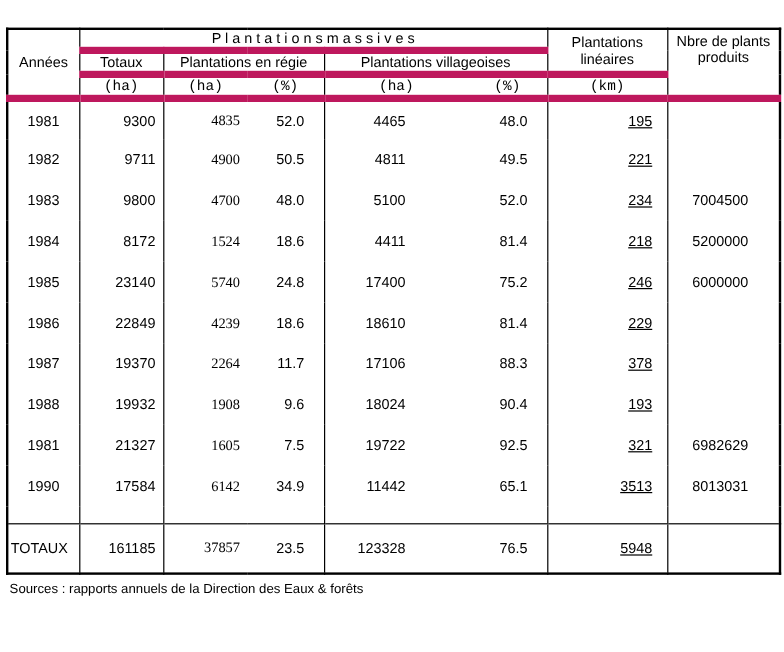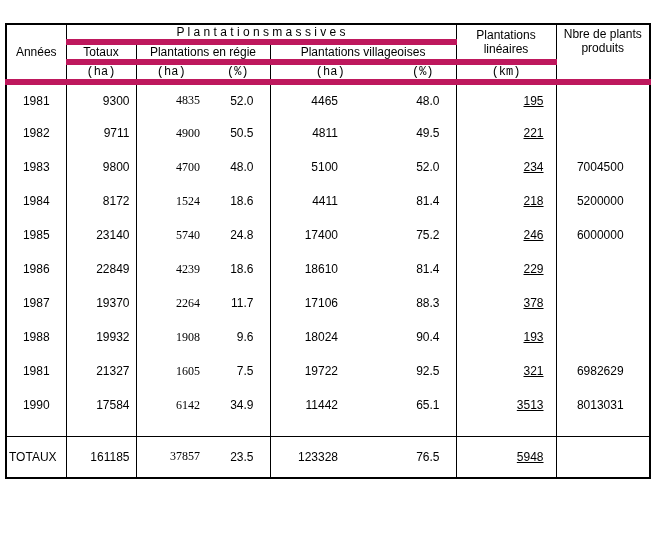--- a/index.html
+++ b/index.html
@@ -199,14 +199,15 @@
           <td class="col-regie-ha">37857</td>
           <td class="col-regie-pct b-r">23.5</td>
           <td class="col-vill-ha">123328</td>
           <td class="col-vill-pct b-r">76.5</td>
           <td class="col-lin b-r">5948</td>
           <td class="col-plants"></td>
         </tr>
       </tbody>
   </table>
 
+  <div class="source">Sources : rapports annuels de la Direction des Eaux &amp; forêts</div>
 
 </div>
 
 </body></html>

